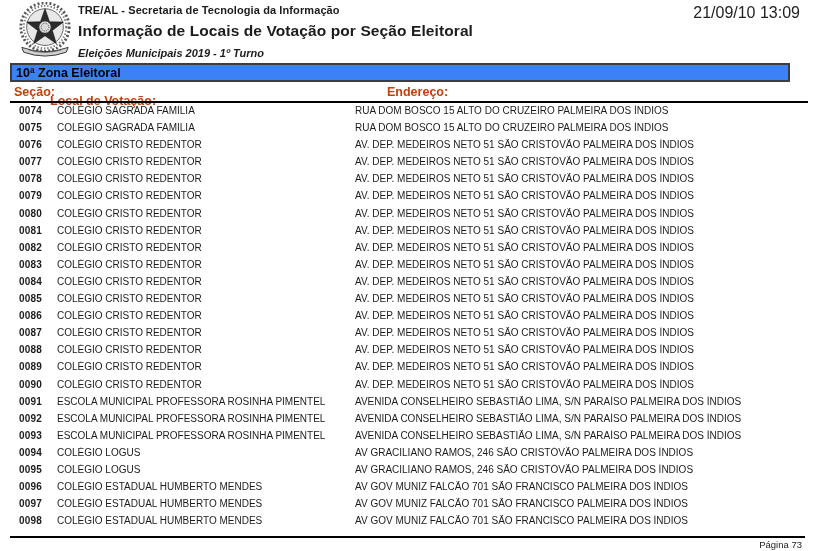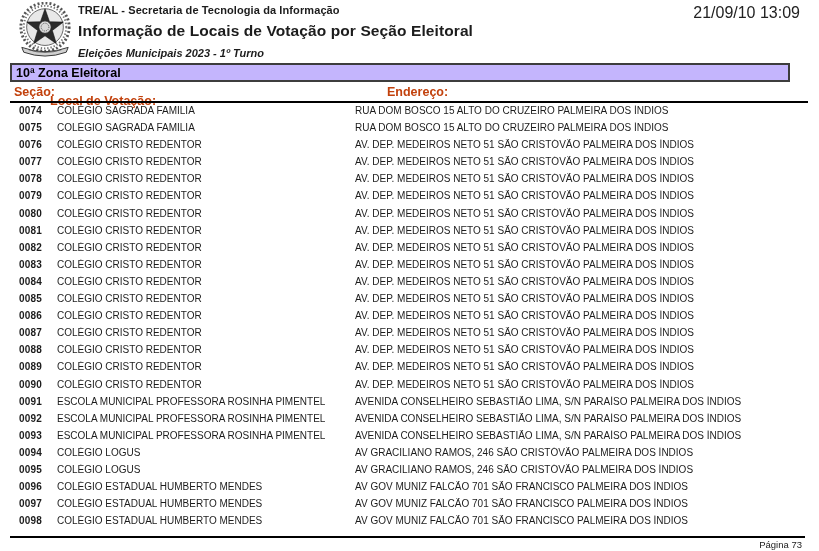--- a/index.html
+++ b/index.html
@@ -16,21 +16,21 @@
   .report-header { position: absolute; top: 0; left: 0; right: 0; height: 62px; }
   .logo-wrap { position: absolute; top: 2px; left: 16px; width: 58px; height: 56px; }
   .hdr-text { position: absolute; left: 78px; top: 4px; }
   .hdr-org { font-size: 11px; font-weight: bold; letter-spacing: 0.1px; }
   .hdr-title { font-size: 15.5px; font-weight: bold; margin-top: 6px; letter-spacing: 0.1px; }
   .hdr-subtitle { font-size: 11px; font-weight: bold; font-style: italic; margin-top: 7px; }
   .hdr-timestamp { position: absolute; top: 4px; right: 19px; font-size: 16px; color: #222; }
   
   .zone-bar {
     position: absolute; top: 63px; left: 10px; width: 780px; height: 19px;
-    background: #c4b5fd; border: 2px solid #3d3d3d;
+    background: #3b82f6; border: 2px solid #3d3d3d;
     display: flex; align-items: center; padding-left: 4px;
     font-size: 12.5px; font-weight: bold; color: #000;
   }
   
   .col-headers {
     position: absolute; top: 85px; left: 10px; right: 11px; height: 15px;
     font-size: 12.5px; font-weight: bold; color: #c2410c;
   }
   .col-headers .col-secao   { position: absolute; left: 4px; }
   .col-headers .col-local   { position: absolute; left: 40px; margin-top: 9px; }
@@ -73,21 +73,21 @@
         <circle cx="30" cy="26" r="6.5" fill="#d9d9d9" stroke="#222" stroke-width="1"></circle>
         <circle cx="30" cy="26" r="4" fill="none" stroke="#333" stroke-width="0.8" stroke-dasharray="1 1"></circle>
 
         <path d="M6,47 Q30,56 54,47 L52,52 Q30,60 8,52 Z" fill="#d0d0d0" stroke="#333" stroke-width="1"></path>
         <path d="M13,49.5 Q30,55 47,49.5" fill="none" stroke="#444" stroke-width="0.7"></path>
       </svg>
     </div>
     <div class="hdr-text">
       <div class="hdr-org">TRE/AL - Secretaria de Tecnologia da Informação</div>
       <div class="hdr-title">Informação de Locais de Votação por Seção Eleitoral</div>
-      <div class="hdr-subtitle">Eleições Municipais 2023 - 1º Turno</div>
+      <div class="hdr-subtitle">Eleições Municipais 2019 - 1º Turno</div>
     </div>
     <div class="hdr-timestamp">21/09/10 13:09</div>
   </div>
 
   <div class="zone-bar">
     <span>10ª Zona Eleitoral</span>
   </div>
 
   <div class="col-headers">
     <span class="col-secao">Seção:</span>

